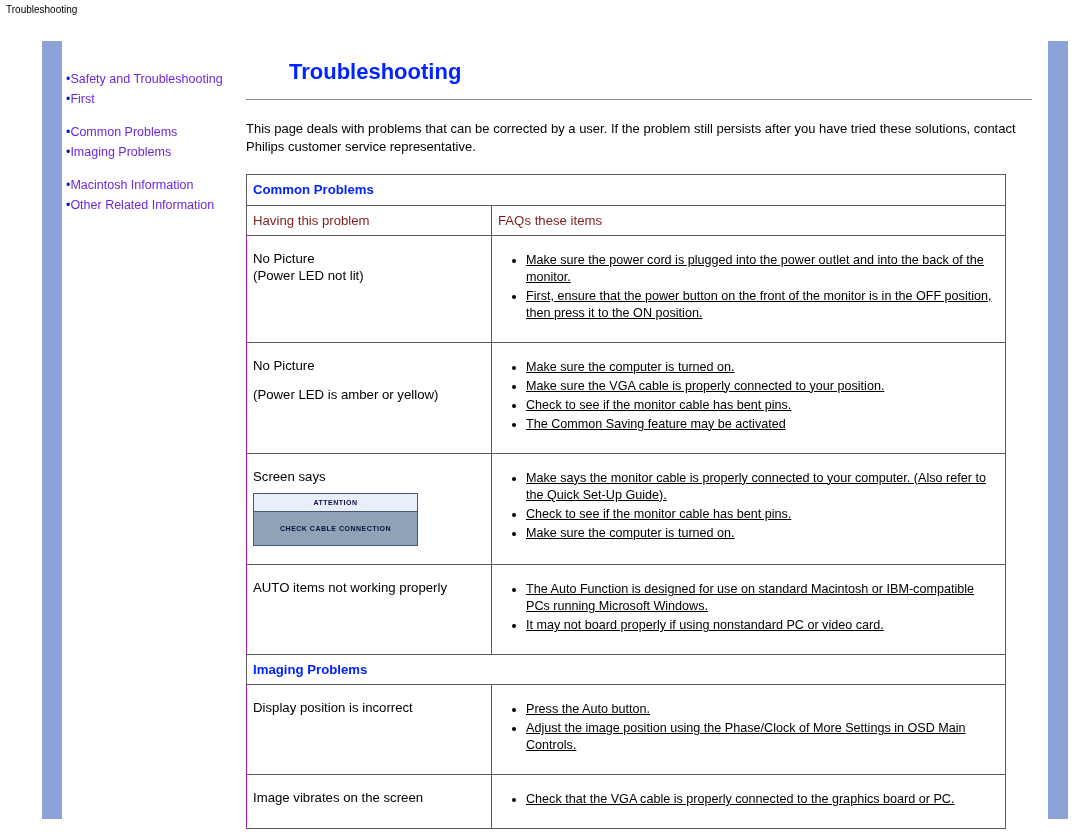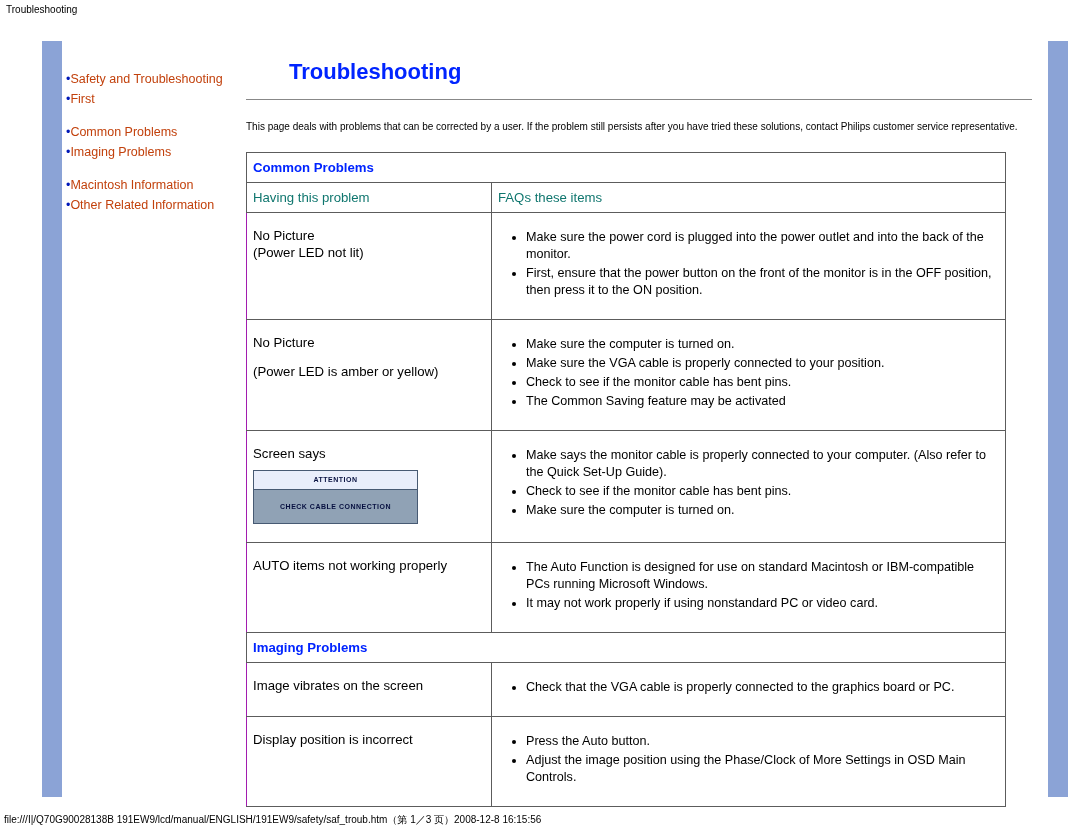--- a/index.html
+++ b/index.html
@@ -41,21 +41,21 @@
     min-height: 780px;
   }
   .sidebar {
     float: left;
     width: 184px;
     padding: 52px 0 0 24px;
     font-size: 12.5px;
     color: #0018b8;
   }
   .sidebar a {
-    color: #c2410c;
+    color: #6d28d9;
     text-decoration: none;
     cursor: pointer;
   }
   .sidebar .line { margin-bottom: 2px; line-height: 1.4; }
   .sidebar .gap { height: 14px; }
   .main {
     margin-left: 204px;
     padding: 40px 20px 0 0;
   }
   h1.title {
@@ -63,21 +63,21 @@
     font-weight: bold;
     font-size: 22px;
     margin: 0 0 10px 43px;
   }
   .rule {
     border: 0;
     border-top: 1px solid #888;
     margin: 14px 0 20px 0;
   }
   .intro {
-    font-size: 10px;
+    font-size: 13px;
     line-height: 1.4;
     margin: 0 0 18px 0;
     padding-right: 6px;
   }
   table.tbl {
     border-collapse: collapse;
     width: 760px;
     margin-left: 0;
   }
   table.tbl td {
@@ -89,21 +89,21 @@
     line-height: 1.3;
   }
   table.tbl tr.section-head td {
     color: #0024ff;
     font-weight: bold;
     border-left: 1px solid #5c5c5c;
     border-right: 1px solid #5c5c5c;
     padding: 6px 6px;
   }
   table.tbl tr.colhead td {
-    color: #0f766e;
+    color: #7f1d1d;
     font-weight: normal;
     border-left: 1px solid #5c5c5c;
     border-right: 1px solid #5c5c5c;
     padding: 6px 6px;
   }
   table.tbl tr.data td {
     border-left: 1px solid #a21caf;
     border-right: 1px solid #5c5c5c;
     padding: 14px 6px 18px 6px;
   }
@@ -115,20 +115,21 @@
     border-left: 1px solid #5c5c5c;
   }
   table.tbl ul {
     margin: 0;
     padding-left: 28px;
     font-size: 12.6px;
   }
   table.tbl ul li {
     margin: 2px 0;
     line-height: 1.35;
+    text-decoration: underline;
   }
   .attention-box {
     width: 165px;
     background: #90a2b5;
     border: 1px solid #475a73;
     margin-top: 8px;
     font-size: 7px;
     color: #071040;
     font-weight: bold;
     text-align: center;
@@ -227,41 +228,41 @@
               <li>Check to see if the monitor cable has bent pins.</li>
               <li>Make sure the computer is turned on.</li>
             </ul>
           </td>
         </tr>
         <tr class="data">
           <td class="left">AUTO items not working properly</td>
           <td class="right">
             <ul>
               <li>The Auto Function is designed for use on standard Macintosh or IBM-compatible PCs running Microsoft Windows.</li>
-              <li>It may not work properly if using nonstandard PC or video card.</li>
+              <li>It may not board properly if using nonstandard PC or video card.</li>
             </ul>
           </td>
         </tr>
         <tr class="section-head">
               <td colspan="2">Imaging Problems</td>
             </tr>
         <tr class="data">
-          <td class="left">Image vibrates on the screen</td>
-          <td class="right">
-            <ul>
-              <li>Check that the VGA cable is properly connected to the graphics board or PC.</li>
-            </ul>
-          </td>
-        </tr>
-        <tr class="data">
           <td class="left">Display position is incorrect</td>
           <td class="right">
             <ul>
               <li>Press the Auto button.</li>
               <li>Adjust the image position using the Phase/Clock of More Settings in OSD Main Controls.</li>
+            </ul>
+          </td>
+        </tr>
+        <tr class="data">
+          <td class="left">Image vibrates on the screen</td>
+          <td class="right">
+            <ul>
+              <li>Check that the VGA cable is properly connected to the graphics board or PC.</li>
             </ul>
           </td>
         </tr>
       </tbody>
         </table>
     </div>
   </div>
 </div>
 
 <div class="footer-path">file:///I|/Q70G90028138B 191EW9/lcd/manual/ENGLISH/191EW9/safety/saf_troub.htm（第 1／3 页）2008-12-8 16:15:56</div>

